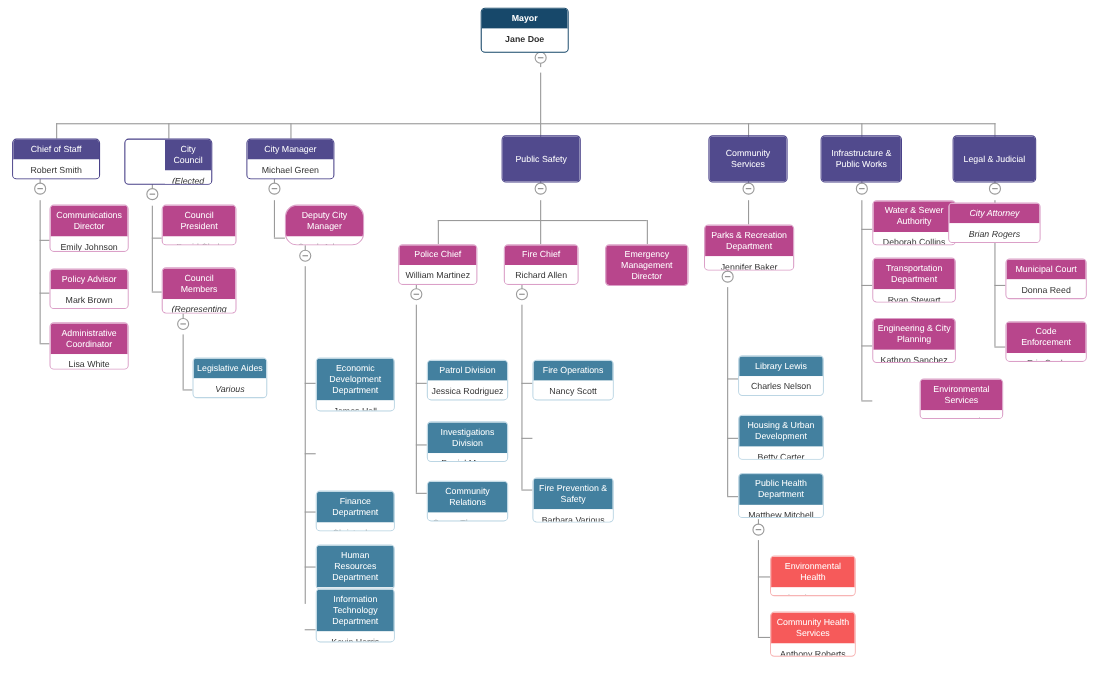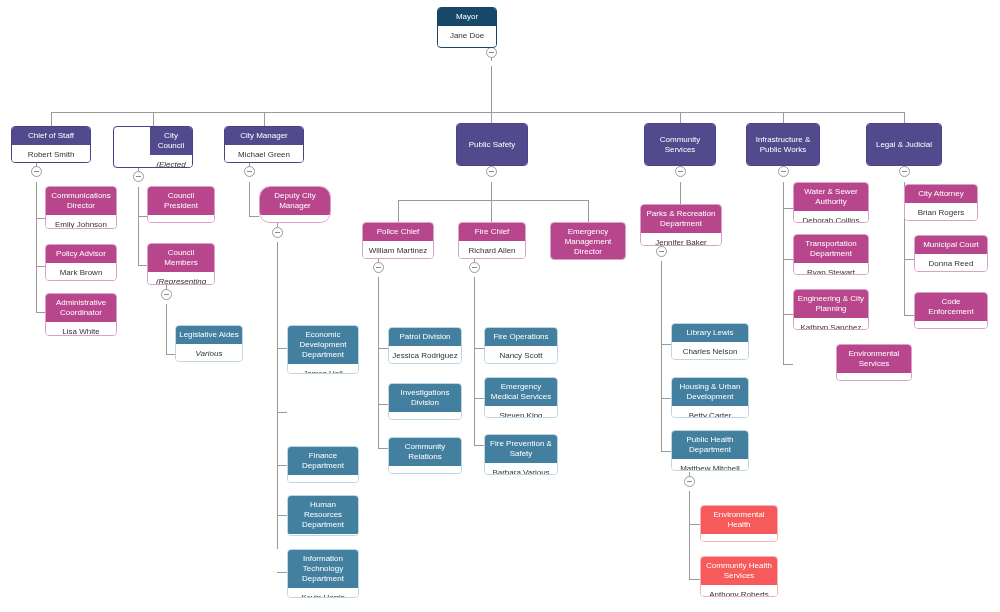--- a/index.html
+++ b/index.html
@@ -198,21 +198,21 @@
   <div class="toggle" style="left:675px; top:166px;"></div>
   <div class="toggle" style="left:778px; top:166px;"></div>
   <div class="toggle" style="left:899px; top:166px;"></div>
   <div class="toggle" style="left:272px; top:227px;"></div>
   <div class="toggle" style="left:161px; top:289px;"></div>
   <div class="toggle" style="left:373px; top:262px;"></div>
   <div class="toggle" style="left:469px; top:262px;"></div>
   <div class="toggle" style="left:656px; top:246px;"></div>
   <div class="toggle" style="left:684px; top:476px;"></div>
 
-  <div class="node lvl-root" style="left:437px; top:7px; width:60px; height:41px;">
+  <div class="node lvl-root" style="left:437px; top:7px; width:80px; height:41px;font-weight:bold;">
     <div class="nh">Mayor</div>
     <div class="nb">Jane Doe</div>
   </div>
 
   <div class="node lvl-div" style="left:11px; top:126px; width:80px; height:37px;">
     <div class="nh">Chief of Staff</div>
     <div class="nb">Robert Smith</div>
   </div>
 
   <div class="node lvl-div" style="left:113px; top:126px; width:80px; height:42px;padding-left:36px;">
@@ -285,21 +285,21 @@
   <div class="node lvl-teal" style="left:287px; top:446px; width:72px; height:37px;">
     <div class="nh">Finance Department</div>
     <div class="nb">Christopher Young</div>
   </div>
 
   <div class="node lvl-teal" style="left:287px; top:495px; width:72px; height:41px;">
     <div class="nh">Human Resources Department</div>
     <div class="nb">Angela Walker</div>
   </div>
 
-  <div class="node lvl-teal" style="left:287px; top:549px; width:72px; height:49px;">
+  <div class="node lvl-teal" style="left:287px; top:535px; width:72px; height:49px;">
     <div class="nh">Information Technology Department</div>
     <div class="nb">Kevin Harris</div>
   </div>
 
   <div class="node lvl-mag" style="left:362px; top:222px; width:72px; height:37px;">
     <div class="nh">Police Chief</div>
     <div class="nb">William Martinez</div>
   </div>
 
   <div class="node lvl-mag" style="left:458px; top:222px; width:68px; height:37px;">
@@ -325,24 +325,20 @@
   <div class="node lvl-teal" style="left:388px; top:437px; width:74px; height:37px;">
     <div class="nh">Community Relations</div>
     <div class="nb">Susan Thompson</div>
   </div>
 
   <div class="node lvl-teal" style="left:484px; top:327px; width:74px; height:37px;">
     <div class="nh">Fire Operations</div>
     <div class="nb">Nancy Scott</div>
   </div>
 
-  <div class="node lvl-teal" style="left:484px; top:377px; width:74px; height:41px;">
-    <div class="nh">Emergency Medical Services</div>
-    <div class="nb">Steven King</div>
-  </div>
 
   <div class="node lvl-teal" style="left:484px; top:434px; width:74px; height:41px;">
     <div class="nh">Fire Prevention &amp; Safety</div>
     <div class="nb">Barbara Various</div>
   </div>
 
   <div class="node lvl-mag" style="left:640px; top:204px; width:82px; height:42px;">
     <div class="nh">Parks &amp; Recreation Department</div>
     <div class="nb">Jennifer Baker</div>
   </div>
@@ -385,21 +381,21 @@
   <div class="node lvl-mag" style="left:793px; top:289px; width:76px; height:41px;">
     <div class="nh">Engineering &amp; City Planning</div>
     <div class="nb">Kathryn Sanchez</div>
   </div>
 
   <div class="node lvl-mag" style="left:793px; top:344px; width:76px; height:37px;margin-left:43px;">
     <div class="nh">Environmental Services</div>
     <div class="nb">Larry Morris</div>
   </div>
 
-  <div class="node lvl-mag" style="left:904px; top:184px; width:74px; height:37px;">
+  <div class="node lvl-mag" style="left:862px; top:184px; width:84px; height:37px;font-style:italic;">
     <div class="nh">City Attorney</div>
     <div class="nb">Brian Rogers</div>
   </div>
 
   <div class="node lvl-mag" style="left:914px; top:235px; width:74px; height:37px;">
     <div class="nh">Municipal Court</div>
     <div class="nb">Donna Reed</div>
   </div>
 
   <div class="node lvl-mag" style="left:914px; top:292px; width:74px; height:37px;">

